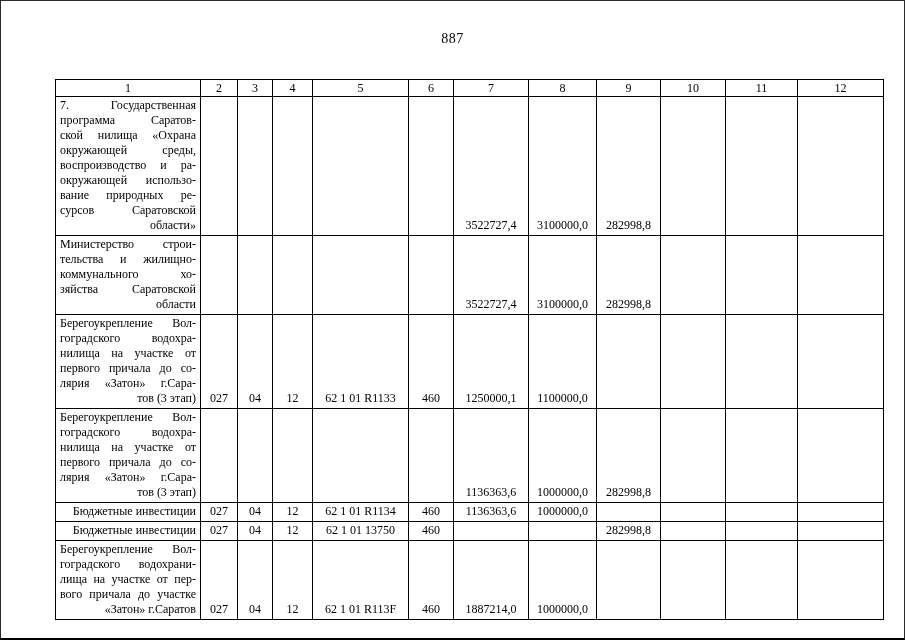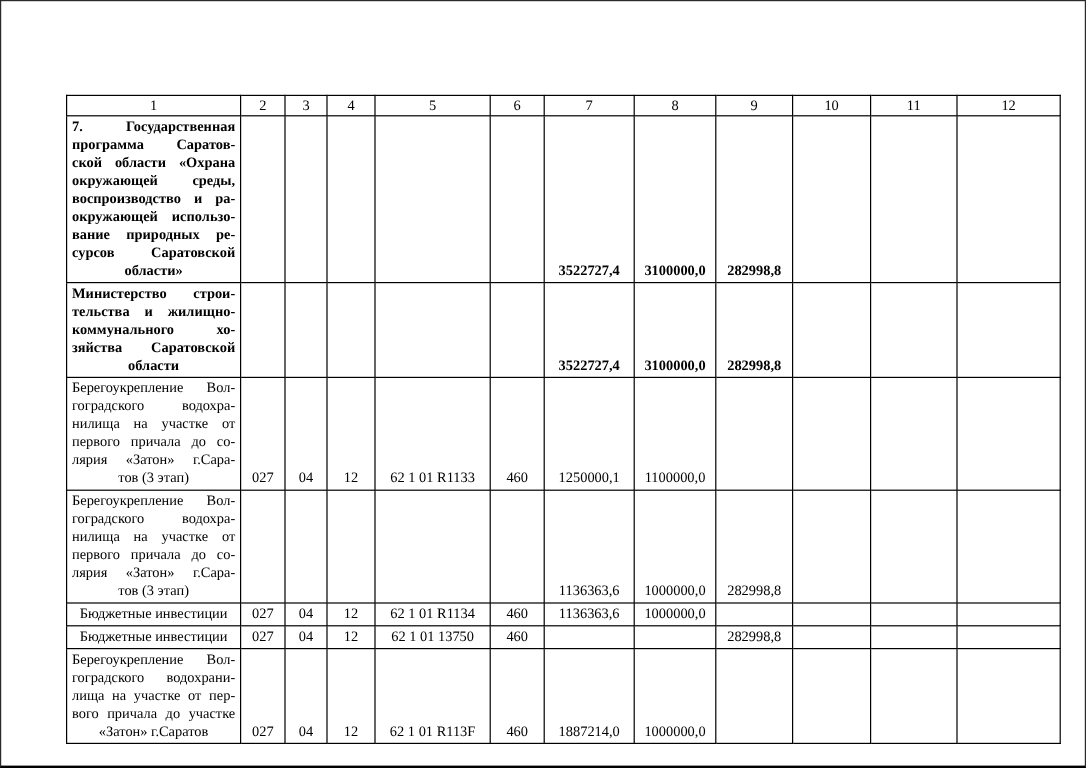--- a/index.html
+++ b/index.html
@@ -65,28 +65,29 @@
   .doc-table td.name {
     vertical-align: top;
     text-align: left;
     padding: 1px 4px 2px 4px;
   }
   .doc-table td.val {
     text-align: center;
     padding-bottom: 2px;
     white-space: nowrap;
   }
-  tr.bold td { font-weight: bold; }
+  tr.bold td { font-weight: normal; }
   .name .jline { text-align: justify; text-align-last: justify; }
-  .name .lline { text-align: center; }
+  .name .lline { text-align: right; }
 </style>
 </head>
 <body>
 
 <div class="page">
+  <div class="page-number">887</div>
 
   <table class="doc-table">
     <colgroup>
       <col class="c1">
         <col class="c2">
         <col class="c3">
         <col class="c4">
       <col class="c5">
         <col class="c6">
         <col class="c7">
@@ -110,21 +111,21 @@
           <th>10</th>
           <th>11</th>
           <th>12</th>
         </tr>
     </thead>
     <tbody>
         <tr class="bold">
           <td class="name">
             <div class="jline">7. Государственная</div>
             <div class="jline">программа Саратов-</div>
-            <div class="jline">ской области «Охрана</div>
+            <div class="jline">ской нилища «Охрана</div>
             <div class="jline">окружающей среды,</div>
             <div class="jline">воспроизводство и ра-</div>
             <div class="jline">окружающей использо-</div>
             <div class="jline">вание природных ре-</div>
             <div class="jline">сурсов Саратовской</div>
             <div class="lline">области»</div>
           </td>
           <td class="val"></td>
           <td class="val"></td>
           <td class="val"></td>

